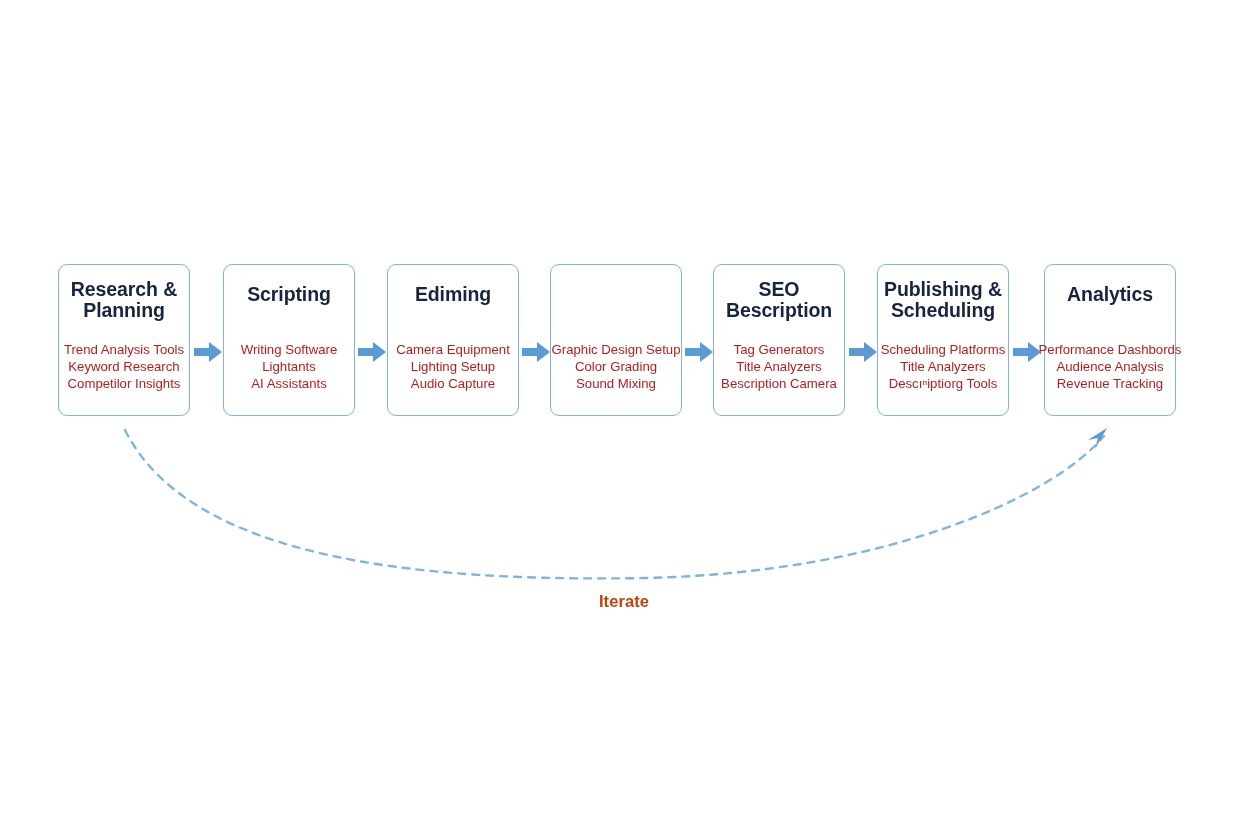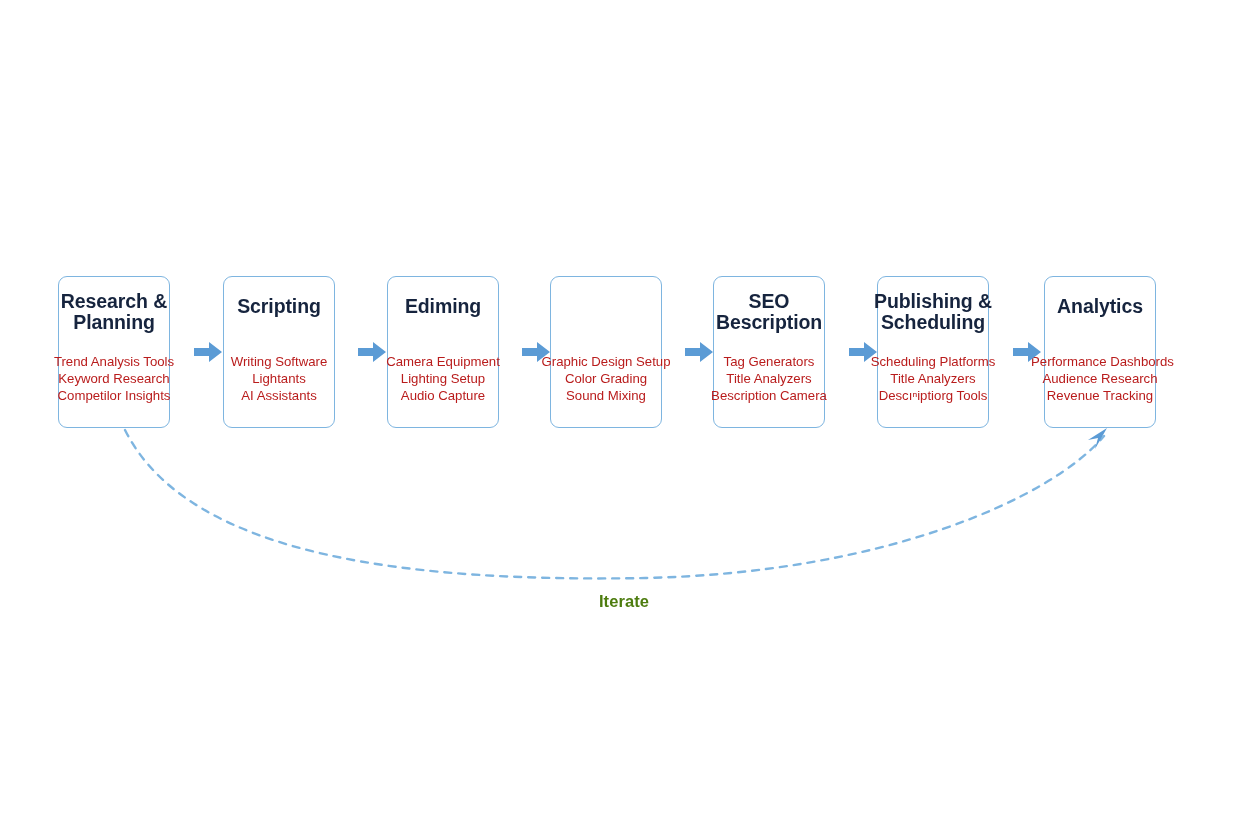--- a/index.html
+++ b/index.html
@@ -26,22 +26,22 @@
     left: 0;
     top: 0;
     width: 1248px;
     height: 832px;
     pointer-events: none;
   }
 
   
   .stage {
     position: absolute;
-    top: 276px;
-    width: 112px;
+    top: 264px;
+    width: 132px;
     height: 152px;
     box-sizing: border-box;
     border: 1.6px solid #7EB5E0;
     border-radius: 9px;
     background: #ffffff;
   }
 
   .stage-title {
     position: absolute;
     left: -12px;
@@ -80,21 +80,21 @@
 
   
   .iterate-label {
     position: absolute;
     left: 0;
     width: 1248px;
     top: 592px;
     text-align: center;
     font-size: 16.5px;
     font-weight: bold;
-    color: #4d7c0f;
+    color: #c2410c;
     letter-spacing: 0.1px;
   }
 </style>
 </head>
 <body>
 
 <div id="diagram">
 
   <svg class="loop-layer" viewBox="0 0 1248 832" width="1248" height="832">
     <path d="M 125 430 C 190 560, 420 582, 645 578 C 880 573, 1050 500, 1104 436" fill="none" stroke="#7EB5E0" stroke-width="2.4" stroke-dasharray="7 7" stroke-linecap="round"></path>
@@ -154,21 +154,21 @@
       <div class="stage-item">Scheduling Platforms</div>
       <div class="stage-item">Title Analyzers</div>
       <div class="stage-item">Descıⁿiptiorg Tools</div>
     </div>
   </div>
 
   <div class="stage one-line" style="left:1044px;">
     <div class="stage-title">Analytics</div>
     <div class="stage-items">
       <div class="stage-item">Performance Dashbords</div>
-      <div class="stage-item">Audience Research</div>
+      <div class="stage-item">Audience Analysis</div>
       <div class="stage-item">Revenue Tracking</div>
     </div>
   </div>
 
   <svg class="connector" style="left:194px;" viewBox="0 0 28 28">
     <polygon points="0,10 15,10 15,4 28,14 15,24 15,18 0,18" fill="#5B9BD5"></polygon>
   </svg>
   <svg class="connector" style="left:358px;" viewBox="0 0 28 28">
     <polygon points="0,10 15,10 15,4 28,14 15,24 15,18 0,18" fill="#5B9BD5"></polygon>
   </svg>

